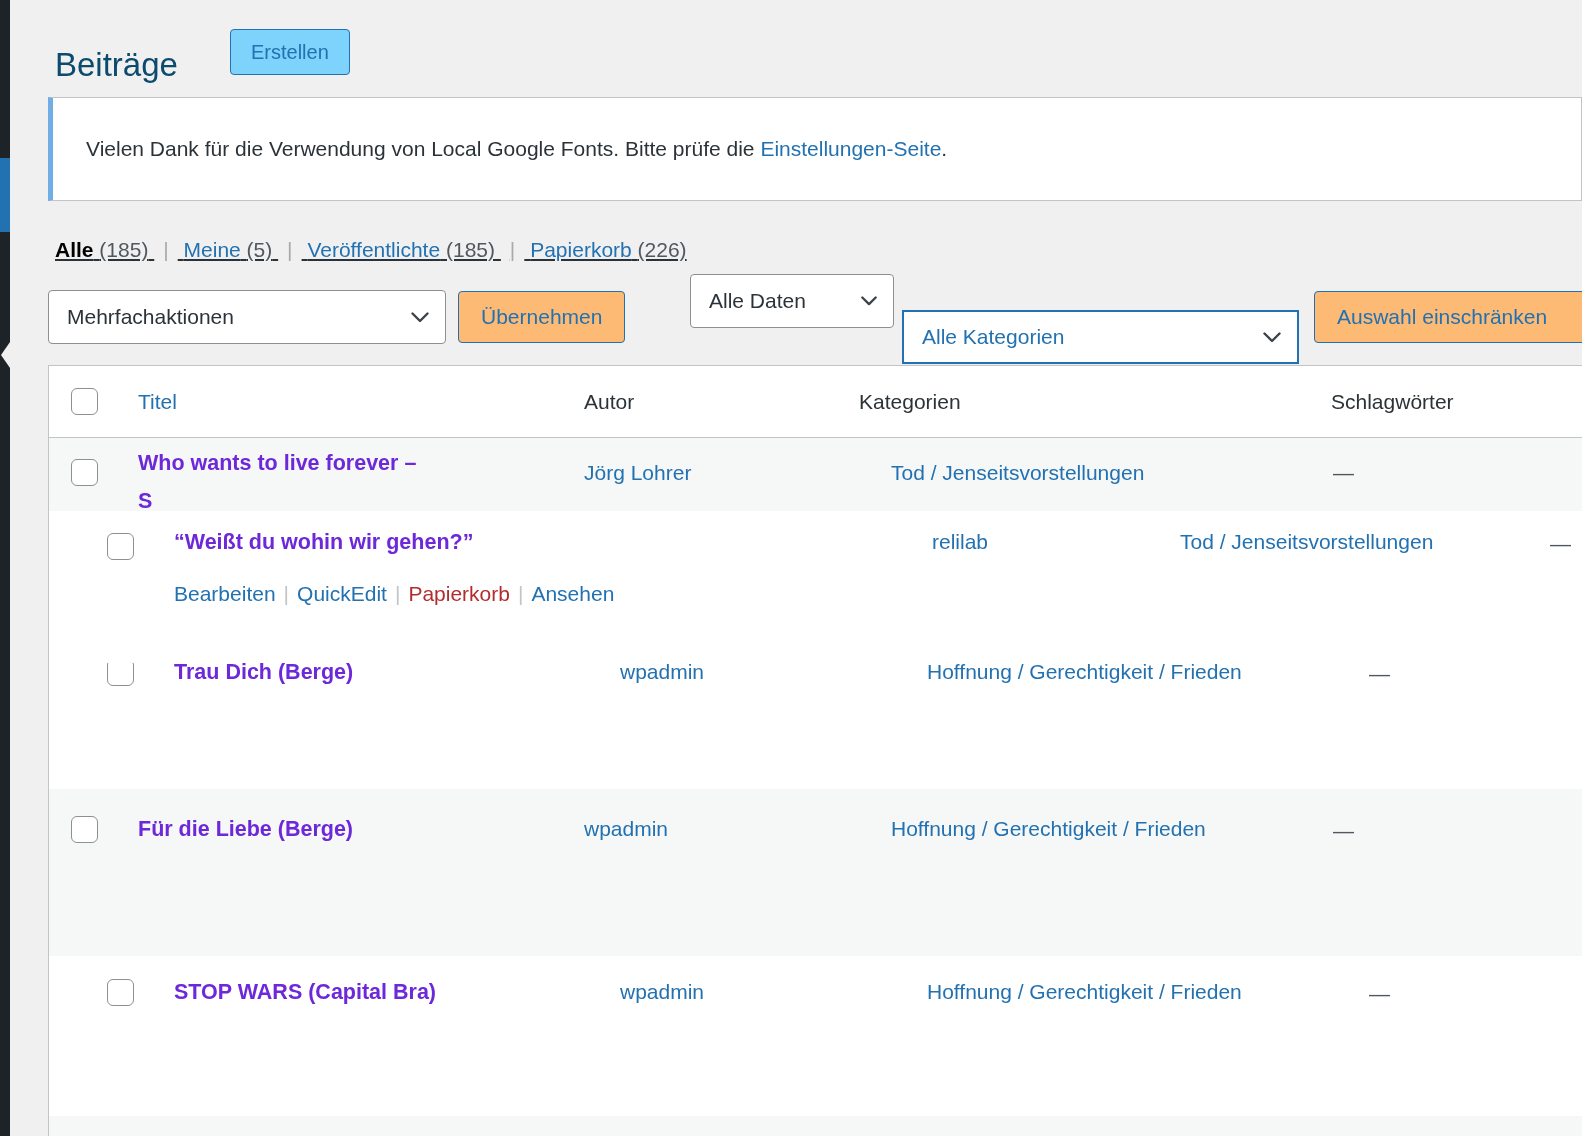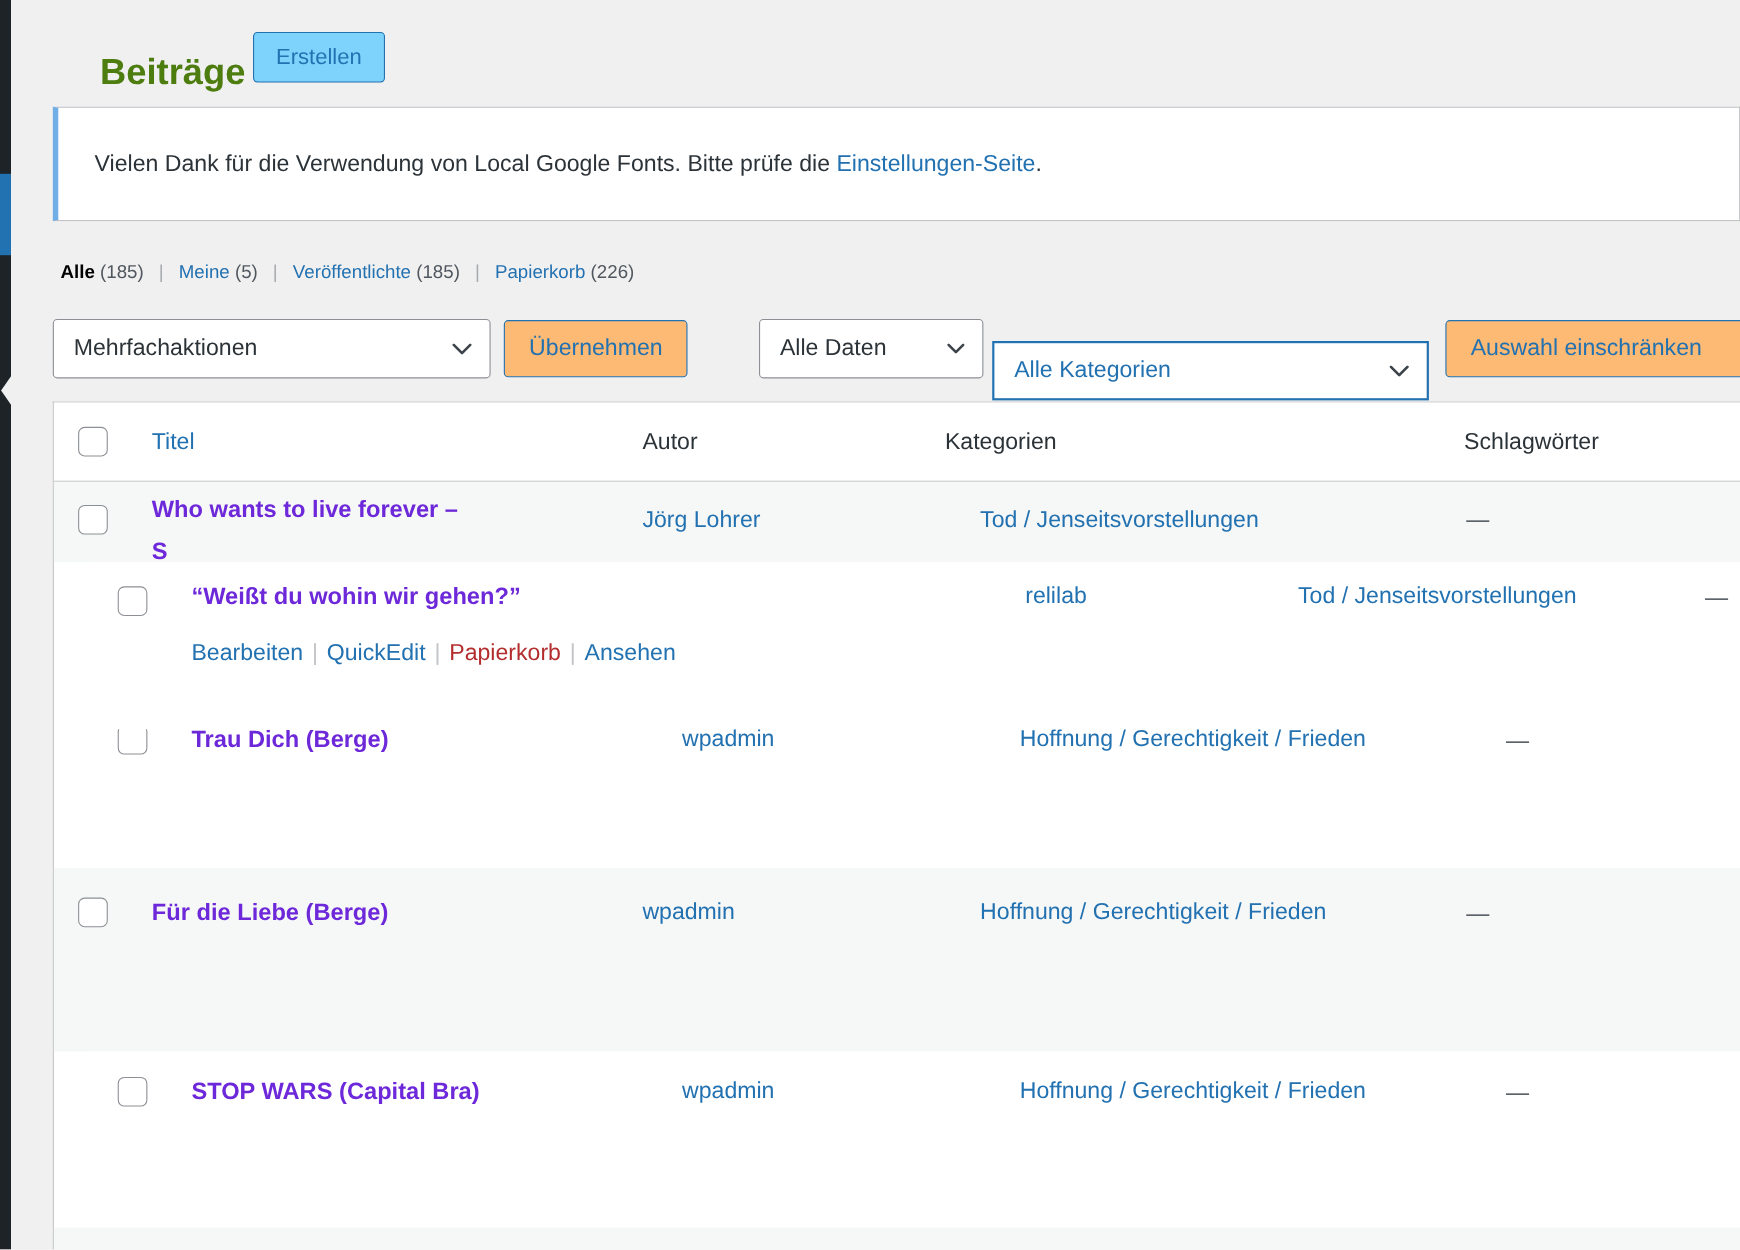--- a/index.html
+++ b/index.html
@@ -21,21 +21,21 @@
   .admin-strip{left:0;top:0;width:10px;height:1136px;background:#1d2327;}
   .admin-strip-active{left:0;top:158px;width:10px;height:74px;background:#2271b1;}
   .admin-strip-notch{
     left:auto;right:0;top:184px;width:0;height:0;
     border-top:13px solid transparent;border-bottom:13px solid transparent;
     border-right:9px solid #f0f0f1;
   }
 
   .page-title{
     left:55px;top:22px;
-    font-size:33px;font-weight:700;color:#4d7c0f;line-height:1.3;margin-left:36px;
+    font-size:33px;font-weight:400;color:#0c4a6e;line-height:1.3;
   }
   .btn-create{
     left:230px;top:29px;height:46px;
     display:flex;align-items:center;
     padding:0 20px;box-sizing:border-box;
     border:1.5px solid #2271b1;border-radius:4px;
     color:#2271b1;font-size:20px;font-weight:500;
     background:#7dd3fc;cursor:pointer;text-decoration:none;
   }
 
@@ -43,21 +43,21 @@
     left:48px;top:97px;width:1534px;height:104px;box-sizing:border-box;
     background:#ffffff;
     border:1px solid #c3c4c7;border-left:5px solid #72aee6;
     display:flex;align-items:center;
     font-size:21px;color:#2c3338;
   }
   .notice-inner{padding-left:33px;}
   .notice a{color:#2271b1;}
 
   .views{
-    left:55px;top:238px;font-size:17px;white-space:nowrap;
+    left:55px;top:238px;font-size:21px;white-space:nowrap;text-decoration:underline;
   }
   .views .current{font-weight:700;color:#000000;}
   .views a{color:#2271b1;text-decoration:none;}
   .views .count{color:#50575e;}
   .views .sep{color:#a7aaad;padding:0 9px;}
 
   .select{
     box-sizing:border-box;height:54px;
     background:#ffffff;border:1.5px solid #8c8f94;border-radius:4px;
     display:flex;align-items:center;justify-content:space-between;
@@ -149,21 +149,21 @@
 
   <div class="abs select" style="left:48px;top:290px;width:398px;">
     <span>Mehrfachaktionen</span>
     <svg class="chev" width="18" height="11" viewBox="0 0 18 11">
         <path d="M1.5 1.5 L9 9 L16.5 1.5" fill="none" stroke="#3c434a" stroke-width="2.4" stroke-linecap="round" stroke-linejoin="round"></path>
       </svg>
   </div>
 
   <button class="abs btn-secondary" style="left:458px;top:291px;">Übernehmen</button>
 
-  <div class="abs select" style="left:690px;top:290px;width:204px;">
+  <div class="abs select" style="left:690px;top:274px;width:204px;">
     <span>Alle Daten</span>
     <svg class="chev" width="16" height="10" viewBox="0 0 18 11">
         <path d="M1.5 1.5 L9 9 L16.5 1.5" fill="none" stroke="#3c434a" stroke-width="2.6" stroke-linecap="round" stroke-linejoin="round"></path>
       </svg>
   </div>
 
   <div class="abs select focused" style="left:902px;top:289px;width:397px;">
     <span>Alle Kategorien</span>
     <svg class="chev" width="18" height="11" viewBox="0 0 18 11">
         <path d="M1.5 1.5 L9 9 L16.5 1.5" fill="none" stroke="#3c434a" stroke-width="2.4" stroke-linecap="round" stroke-linejoin="round"></path>

